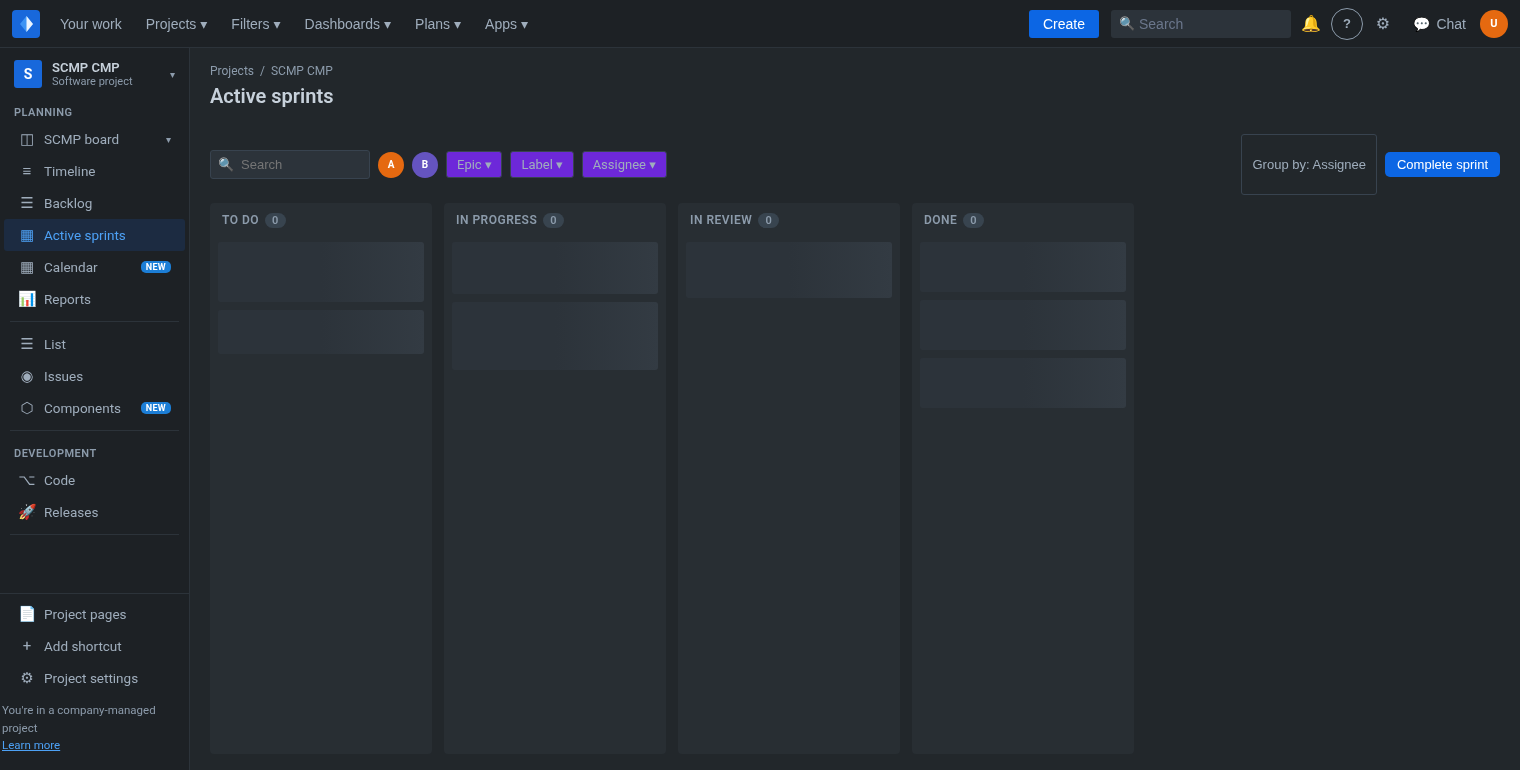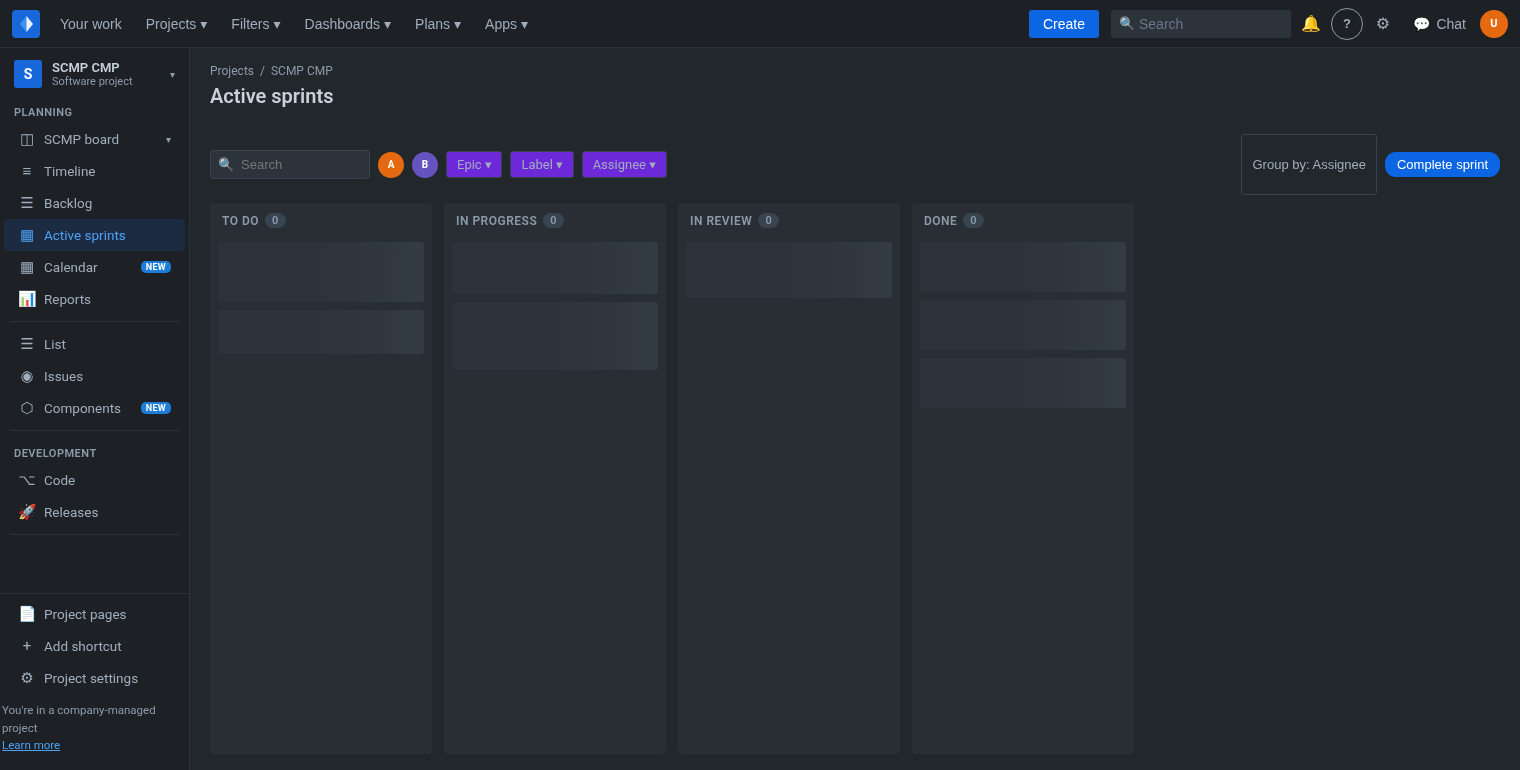--- a/index.html
+++ b/index.html
@@ -332,21 +332,21 @@
       border-radius: 3px;
       cursor: pointer;
       white-space: nowrap;
     }
     .toolbar-primary-btn {
       background: #0c66e4;
       border: none;
       color: #fff;
       font-size: 13px;
       padding: 5px 12px;
-      border-radius: 11px;
+      border-radius: 5px;
       cursor: pointer;
       white-space: nowrap;
     }
 
     
     .board-columns {
       flex: 1;
       display: flex;
       gap: 0;
       overflow-x: auto;
@@ -363,21 +363,21 @@
       flex-shrink: 0;
     }
     .column-header {
       padding: 10px 12px 8px 12px;
       font-size: 12px;
       font-weight: 600;
       color: #8c9bab;
       text-transform: uppercase;
       letter-spacing: 0.5px;
       display: flex;
-      align-items: center;
+      align-items: flex-start;
       gap: 6px;
     }
     .column-count {
       background: #38444f;
       color: #8c9bab;
       border-radius: 10px;
       padding: 1px 7px;
       font-size: 11px;
     }
     .column-body {

